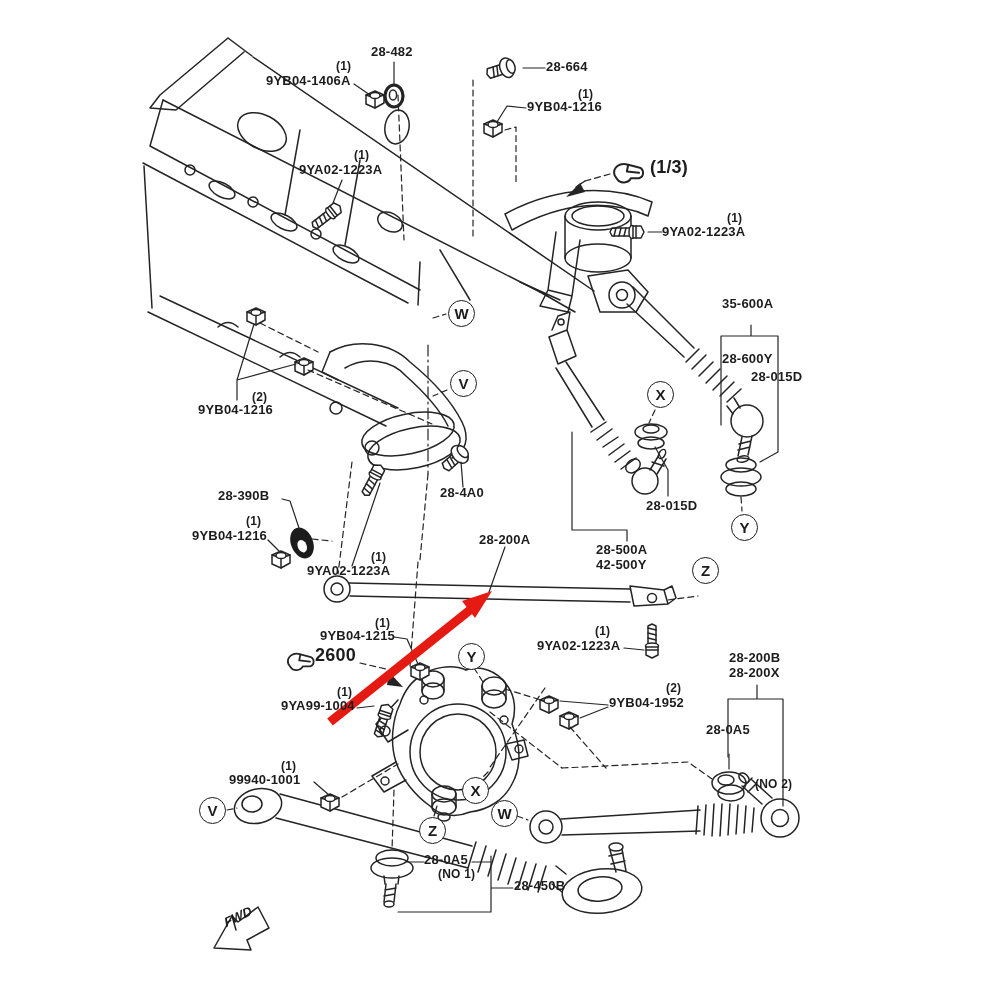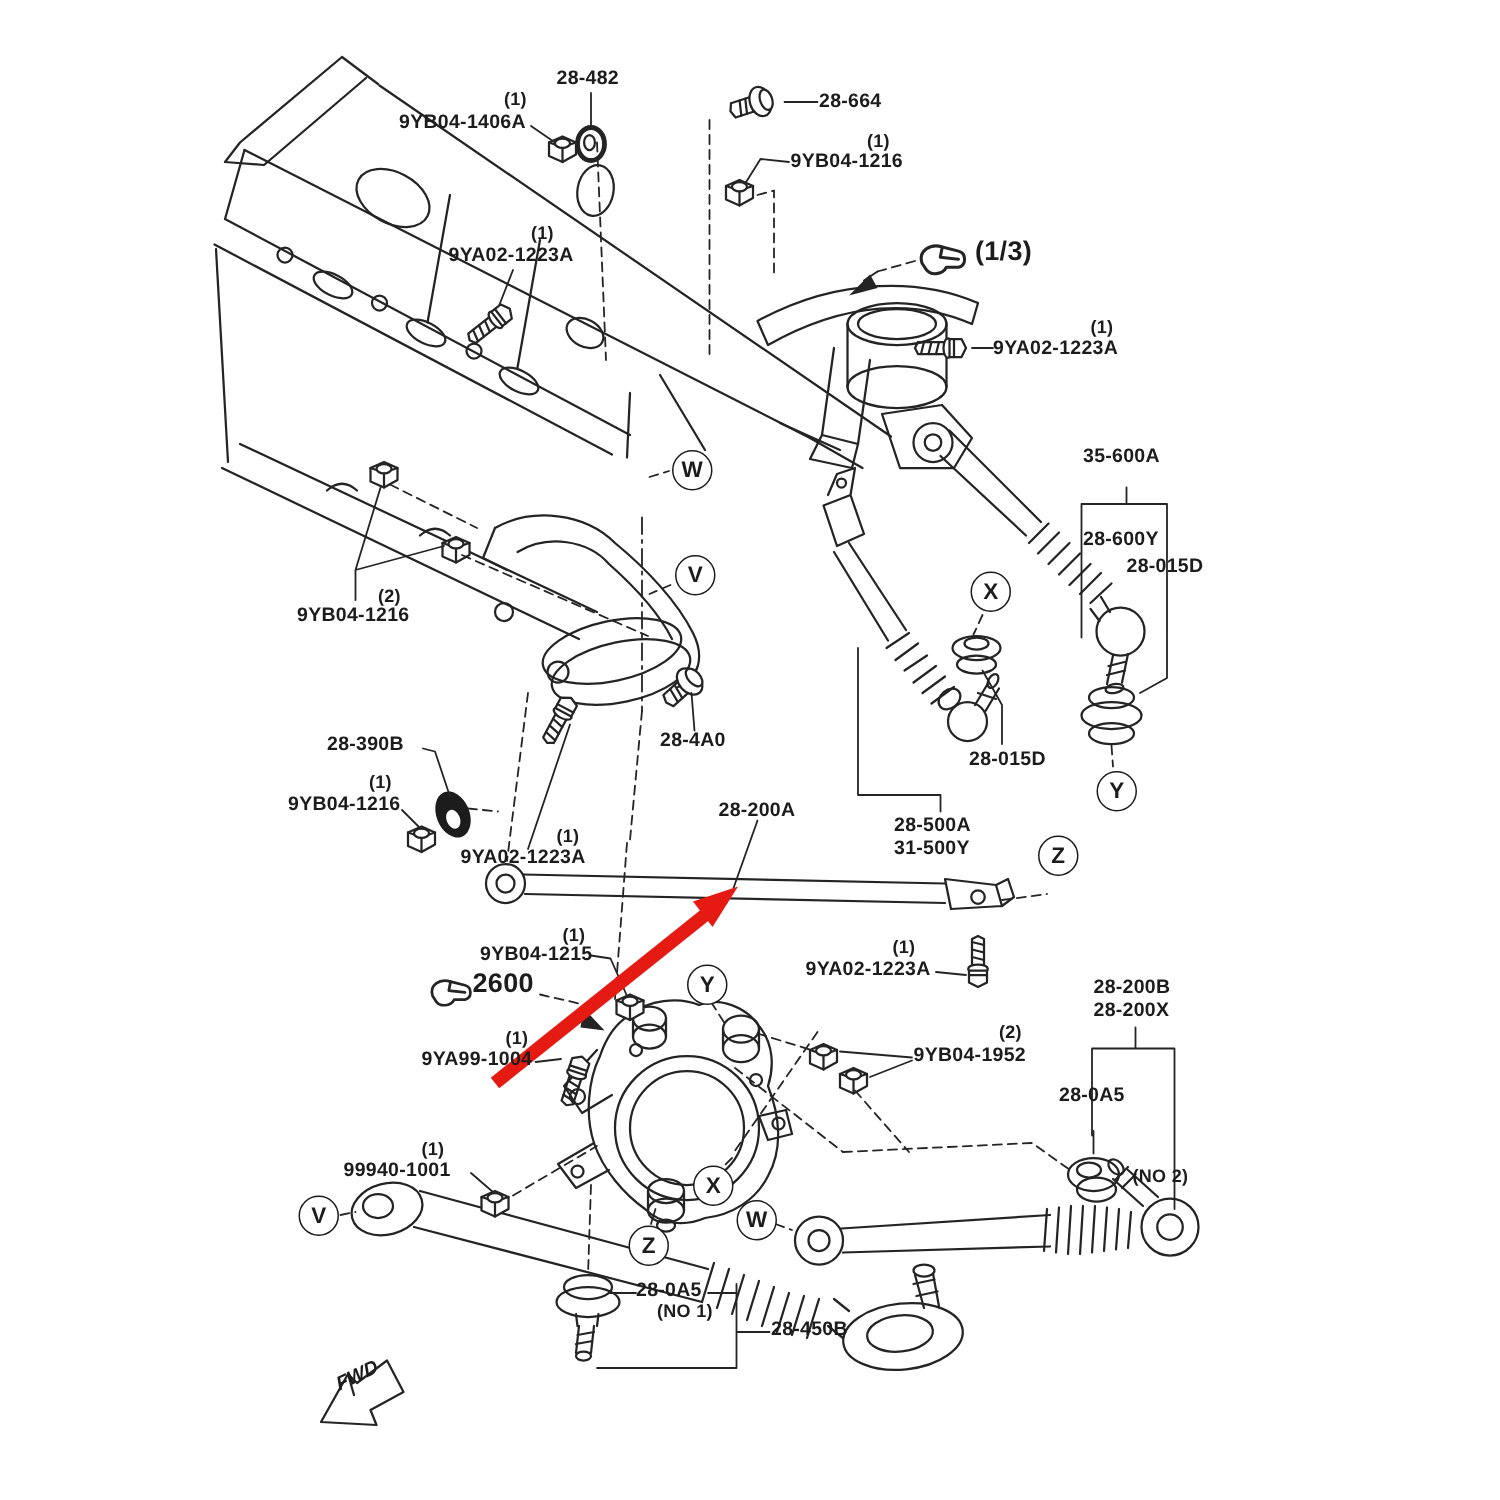--- a/index.html
+++ b/index.html
@@ -305,21 +305,21 @@
       <div class="lbl part" style="left: 198px; top: 403px;">9YB04-1216</div>
       <div class="lbl part" style="left: 218px; top: 489px;">28-390B</div>
       <div class="lbl qty" style="left: 246px; top: 515px;">(1)</div>
       <div class="lbl part" style="left: 192px; top: 529px;">9YB04-1216</div>
       <div class="lbl part" style="left: 440px; top: 486px;">28-4A0</div>
       <div class="lbl qty" style="left: 371px; top: 551px;">(1)</div>
       <div class="lbl part" style="left: 307px; top: 564px;">9YA02-1223A</div>
       <div class="lbl part" style="left: 479px; top: 533px;">28-200A</div>
       <div class="lbl part" style="left: 646px; top: 499px;">28-015D</div>
       <div class="lbl part" style="left: 596px; top: 543px;">28-500A</div>
-      <div class="lbl part" style="left: 596px; top: 558px;">31-500Y</div>
+      <div class="lbl part" style="left: 596px; top: 558px;">42-500Y</div>
       <div class="lbl qty" style="left: 595px; top: 625px;">(1)</div>
       <div class="lbl part" style="left: 537px; top: 639px;">9YA02-1223A</div>
       <div class="lbl qty" style="left: 375px; top: 617px;">(1)</div>
       <div class="lbl part" style="left: 320px; top: 629px;">9YB04-1215</div>
       <div class="lbl ref" style="left: 315px; top: 646px; text-align: center;">2600</div>
       <div class="lbl qty" style="left: 337px; top: 686px;">(1)</div>
       <div class="lbl part" style="left: 281px; top: 699px;">9YA99-1004</div>
       <div class="lbl qty" style="left: 666px; top: 682px;">(2)</div>
       <div class="lbl part" style="left: 609px; top: 696px;">9YB04-1952</div>
       <div class="lbl part" style="left: 729px; top: 651px;">28-200B</div>

